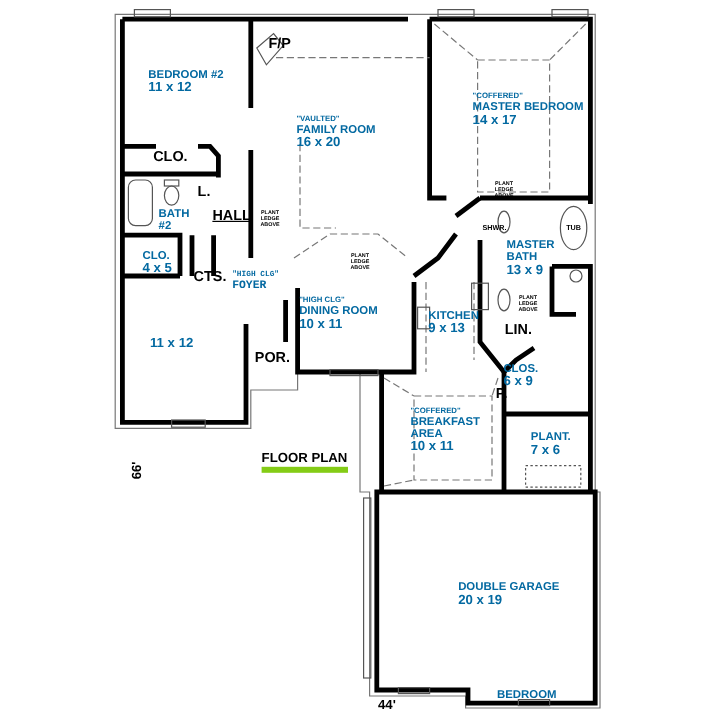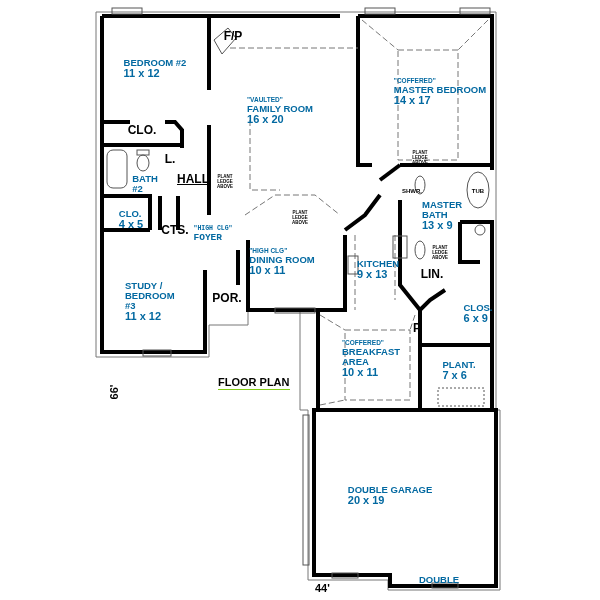--- a/index.html
+++ b/index.html
@@ -4,21 +4,21 @@
 <style>
   html, body { margin:0; padding:0; background:#ffffff; }
   body { width:600px; height:600px; position:relative; overflow:hidden; font-family:"Liberation Sans", sans-serif; }
   svg.plan { position:absolute; left:0; top:0; width:600px; height:600px; }
   .lbl { position:absolute; font-family:"Liberation Sans", sans-serif; font-weight:bold; color:#0369a1; line-height:1.05; white-space:nowrap; transform:translateX(-50%); }
   .lbl .q { font-size:6.5px; display:block; }
   .lbl .n { font-size:9.5px; display:block; }
   .lbl .d { font-size:11px; display:block; }
   .tiny { position:absolute; font-size:4.5px; font-weight:bold; text-align:center; line-height:1.1; transform:translateX(-50%); font-family:"Liberation Sans", sans-serif; }
   .small { position:absolute; font-size:12px; font-weight:bold; font-family:"Liberation Sans", sans-serif; transform:translateX(-50%); white-space:nowrap; }
-  .title { position:absolute; left:218px; top:376px; font-size:11px; font-weight:bold; border-bottom:1px solid #84cc16; padding-bottom:1px; font-family:"Liberation Sans", sans-serif; }
+  .title { position:absolute; left:218px; top:376px; font-size:11px; font-weight:bold; border-bottom:5px solid #84cc16; padding-bottom:1px; font-family:"Liberation Sans", sans-serif; }
   .dim { position:absolute; font-size:11px; font-weight:bold; font-family:"Liberation Sans", sans-serif; }
   .dim.v { transform:rotate(-90deg); transform-origin:center; }
 </style>
 </head>
 <body>
 
 <svg class="plan" viewBox="0 0 600 600">
 
   <g fill="none" stroke="#777" stroke-width="1">
     <path d="M96,12 L496,12 L496,410 L500,410 L500,590 L388,590 L388,580 L308,580 L308,410 L300,410 L300,310 L248,310 L248,325 L209,325 L209,357 L96,357 Z"></path>
@@ -138,47 +138,46 @@
   <span class="n">KITCHEN</span>
   <span class="d">9 x 13</span>
 </div>
 
 <div class="lbl" style="left:442px; top:200px; width:40px; white-space:normal;">
   <span class="n">MASTER BATH</span>
   <span class="d">13 x 9</span>
 </div>
 
 <div class="lbl" style="left:155px; top:281px; width:60px; white-space:normal;">
-  <span class="n">STUDY / BEDROOM #3</span>
   <span class="d">11 x 12</span>
 </div>
 
-<div class="lbl" style="left:478px; top:303px;">
+<div class="lbl" style="left:434px; top:303px;">
   <span class="n">CLOS.</span>
   <span class="d">6 x 9</span>
 </div>
 
 <div class="lbl" style="left:367px; top:340px; width:50px; white-space:normal;">
   <span class="q">"COFFERED"</span>
   <span class="n">BREAKFAST AREA</span>
   <span class="d">10 x 11</span>
 </div>
 
 <div class="lbl" style="left:459px; top:360px;">
   <span class="n">PLANT.</span>
   <span class="d">7 x 6</span>
 </div>
 
-<div class="lbl" style="left:390px; top:485px;">
+<div class="lbl" style="left:424px; top:485px;">
   <span class="n">DOUBLE GARAGE</span>
   <span class="d">20 x 19</span>
 </div>
 
 <div class="lbl" style="left:439px; top:575px;">
-  <span class="n">DOUBLE</span>
+  <span class="n">BEDROOM</span>
 </div>
 
 <span class="small" style="left:233px; top:29px;">F/P</span>
 <span class="small" style="left:142px; top:123px;">CLO.</span>
 <span class="small" style="left:193px; top:172px;text-decoration:underline;">HALL</span>
 <span class="small" style="left:170px; top:152px;">L.</span>
 <span class="small" style="left:175px; top:223px;">CTS.</span>
 <span class="small" style="left:227px; top:291px;">POR.</span>
 <span class="small" style="left:412px; top:188px; font-size:6px;">SHWR.</span>
 <span class="small" style="left:478px; top:188px; font-size:6px;">TUB</span>

